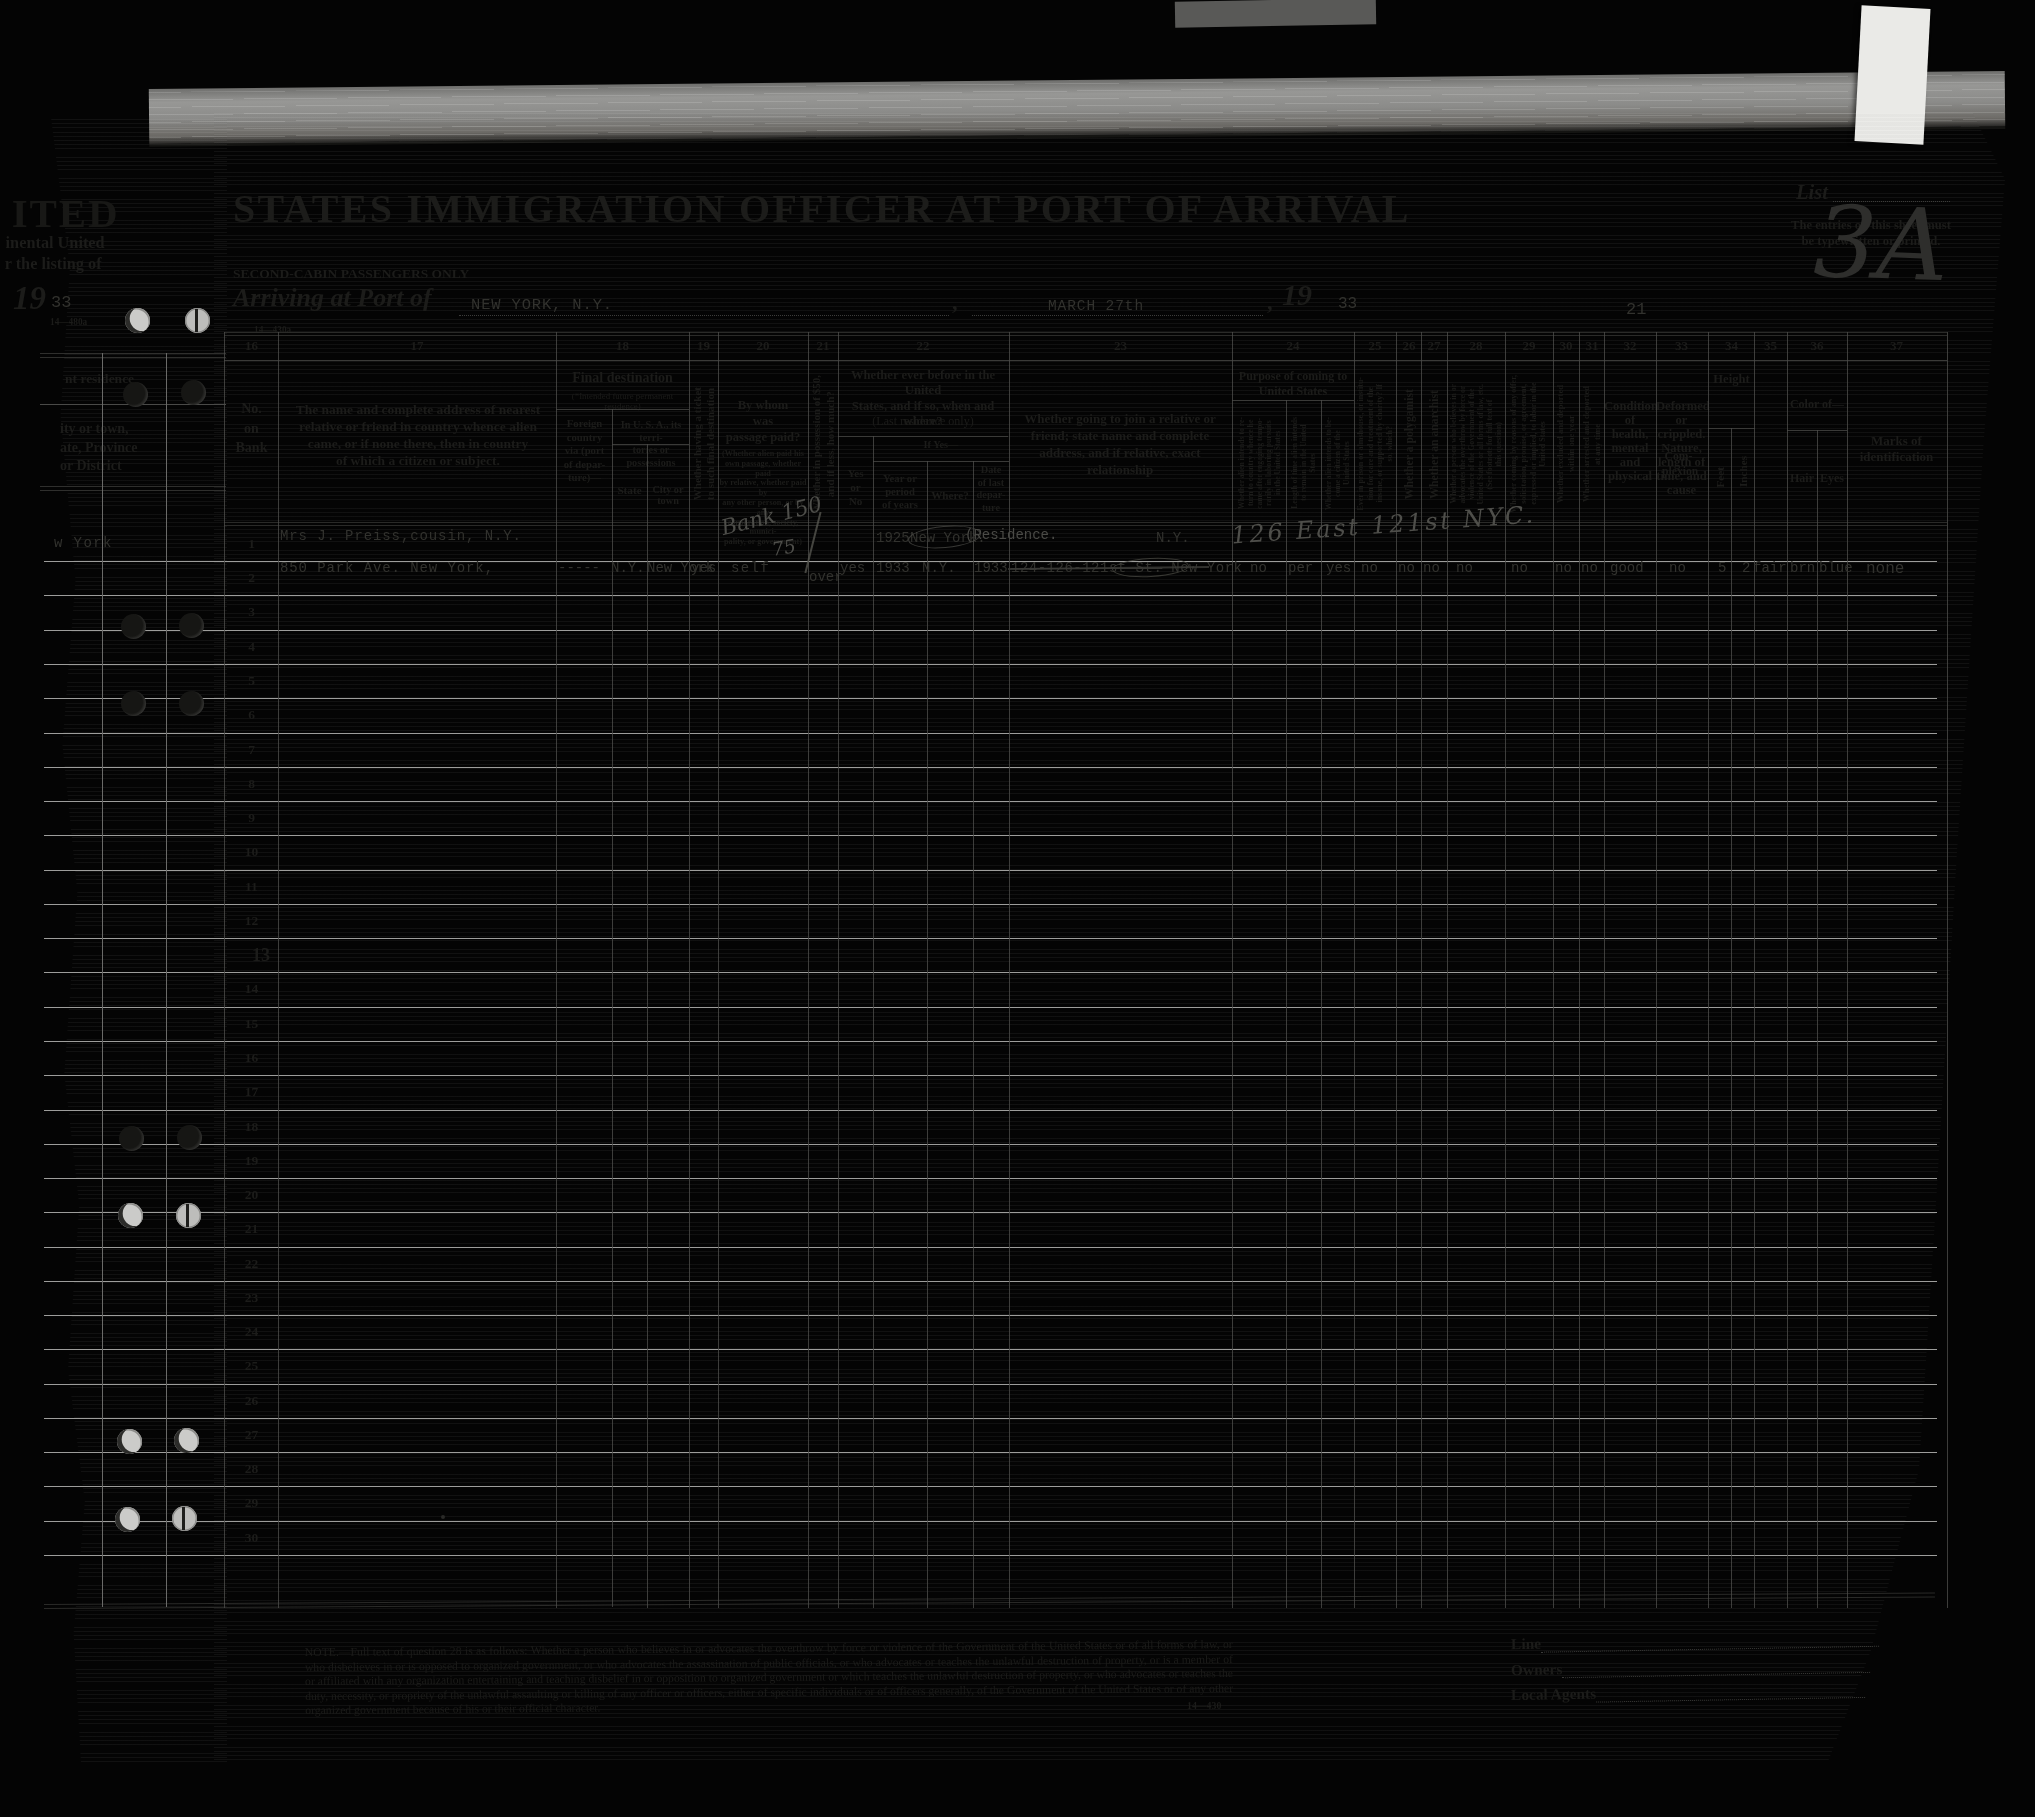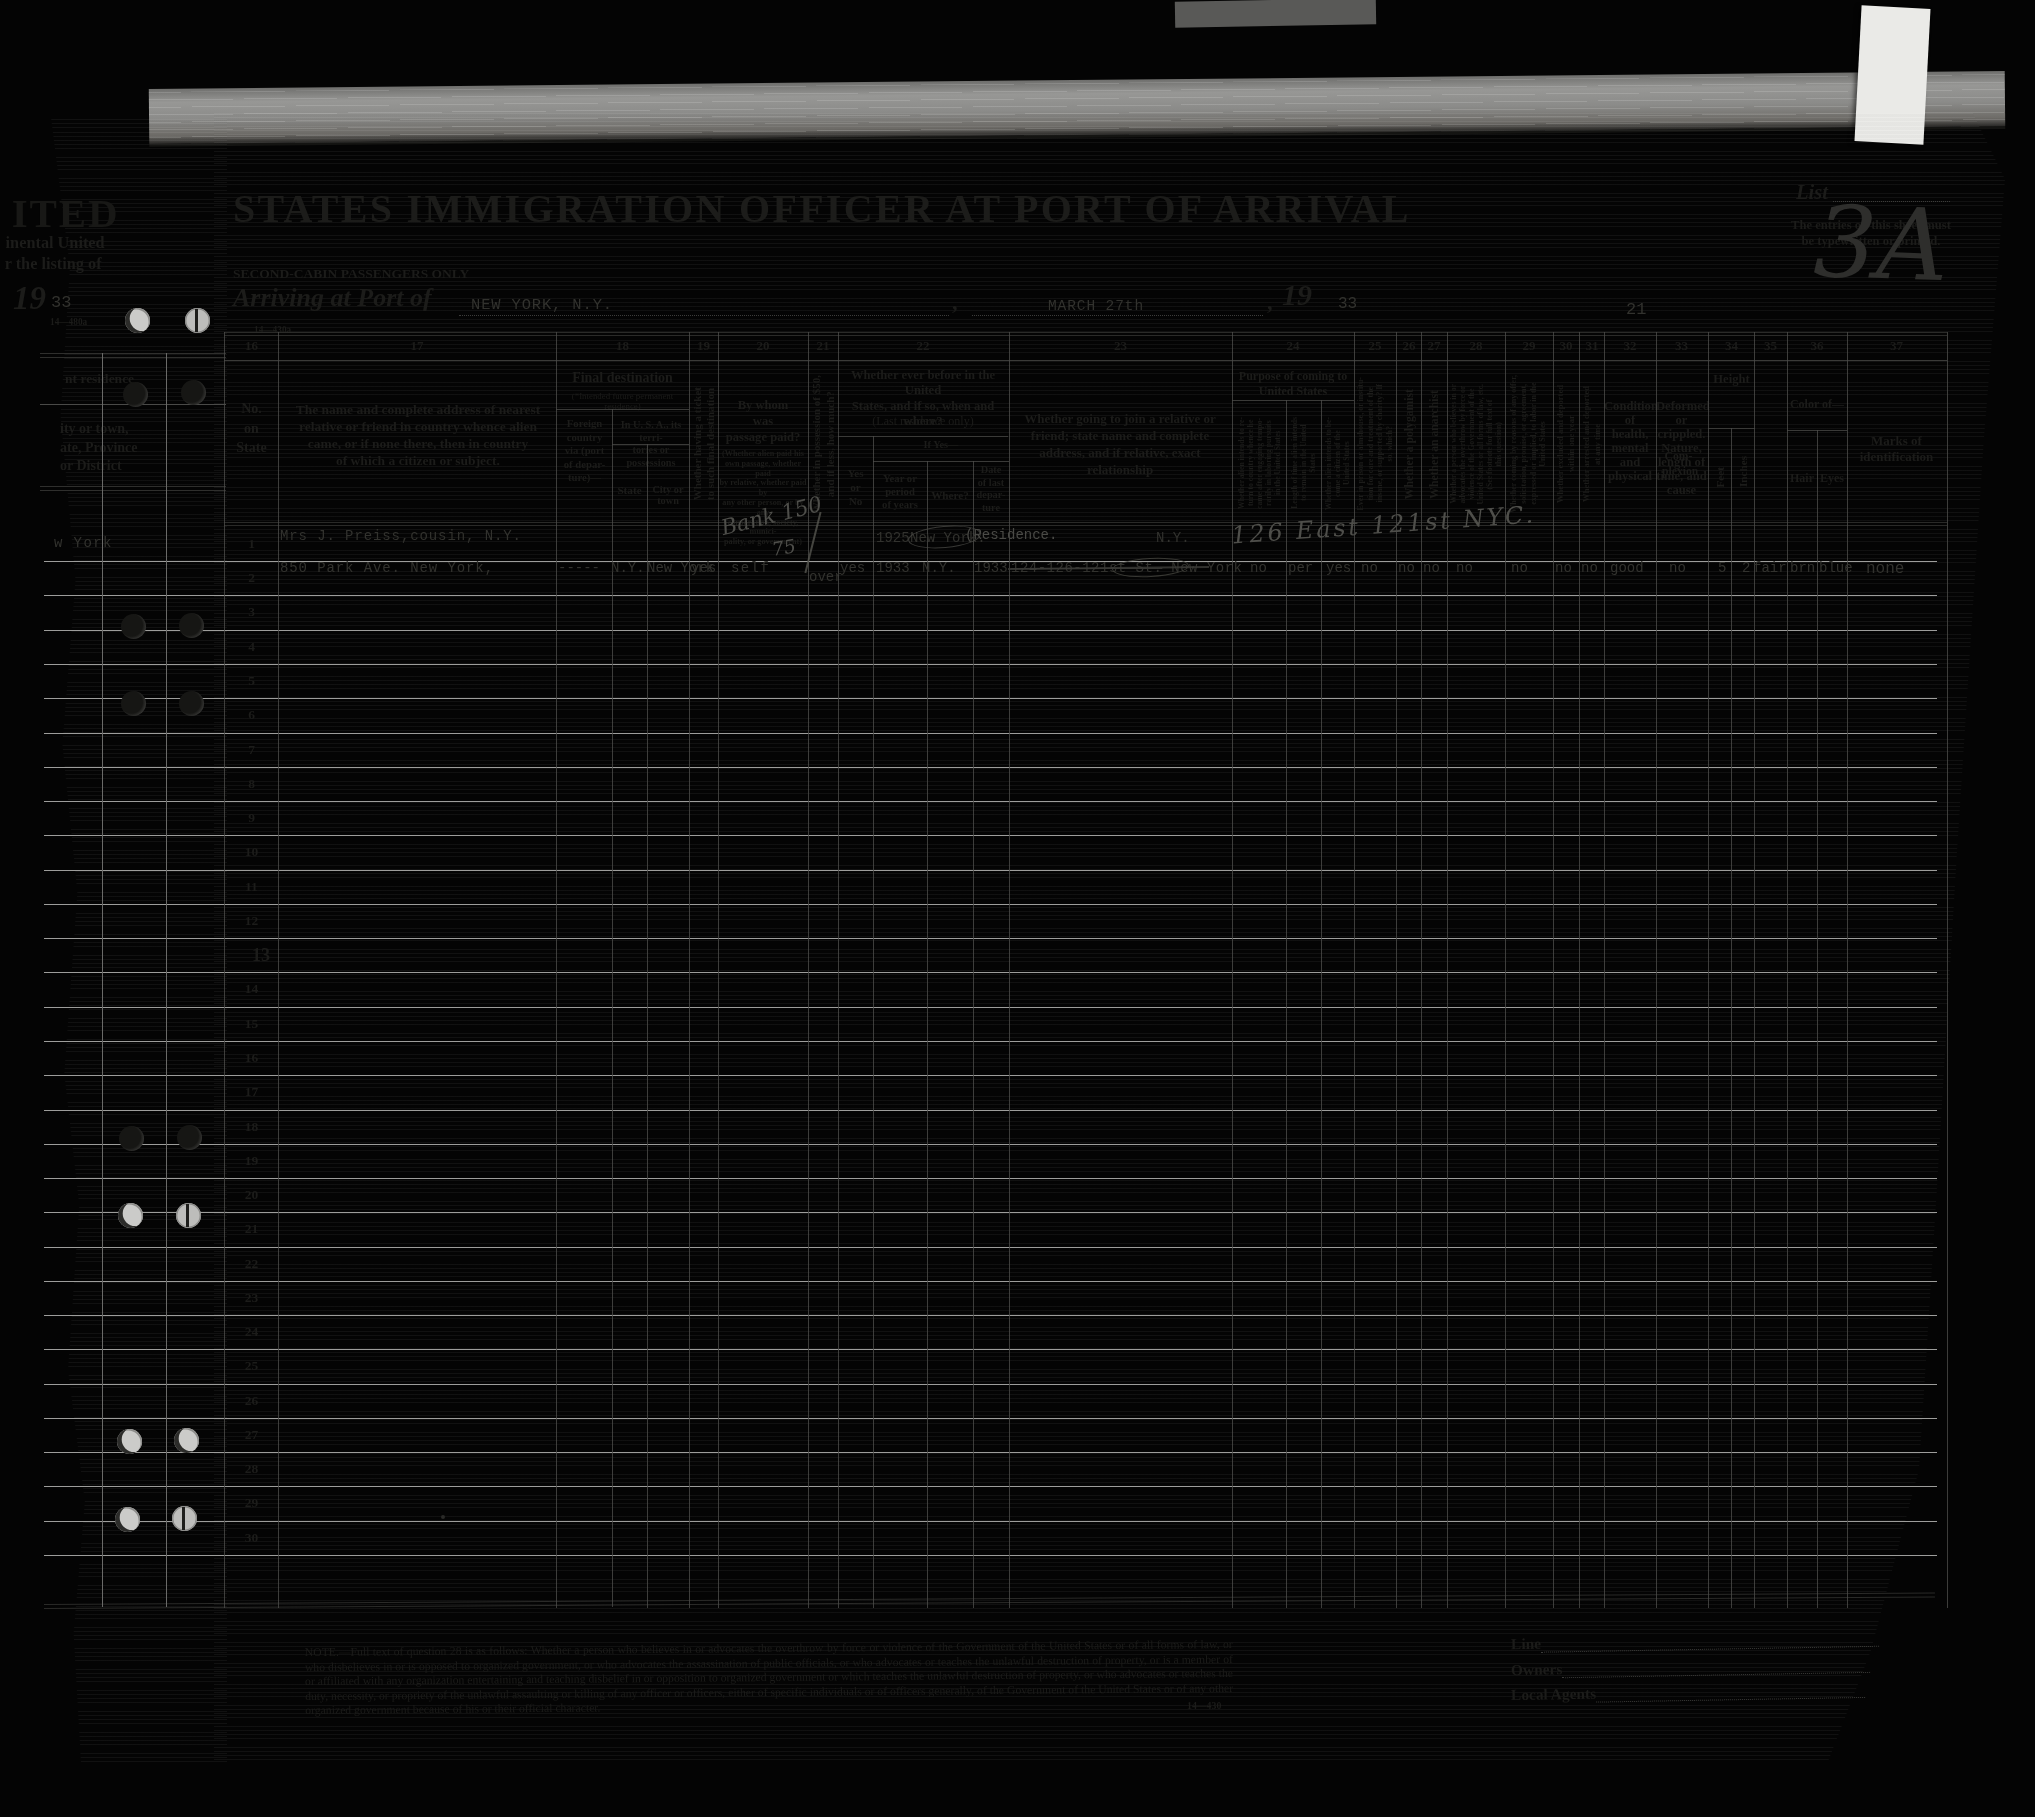--- a/index.html
+++ b/index.html
@@ -95,21 +95,21 @@
   <div class="ab sf b ctr" style="left:1579px;top:338px;width:26px;font-size:13px;">31</div>
   <div class="ab sf b ctr" style="left:1604px;top:338px;width:52px;font-size:13px;">32</div>
   <div class="ab sf b ctr" style="left:1656px;top:338px;width:51px;font-size:13px;">33</div>
   <div class="ab sf b ctr" style="left:1708px;top:338px;width:47px;font-size:13px;">34</div>
   <div class="ab sf b ctr" style="left:1754px;top:338px;width:33px;font-size:13px;">35</div>
   <div class="ab sf b ctr" style="left:1787px;top:338px;width:60px;font-size:13px;">36</div>
   <div class="ab sf b ctr" style="left:1847px;top:338px;width:99px;font-size:13px;">37</div>
 
   <div class="ab sf b pl ctr" style="left:224px;top:399px;width:55px;font-size:14px;line-height:19.6px;">No.
 on
-State</div>
+Bank</div>
   <div class="ab sf b pl ctr" style="left:283px;top:401px;width:270px;font-size:13.5px;line-height:17px;">The name and complete address of nearest
 relative or friend in country whence alien
 came, or if none there, then in country
 of which a citizen or subject.</div>
 
   <div class="ab sf b ctr" style="left:556px;top:370px;width:133px;font-size:14px;">Final destination</div>
   <div class="ab sf ctr" style="left:556px;top:391px;width:133px;font-size:8.9px;">(*Intended future permanent residence)</div>
   <div class="ab sf b pl ctr" style="left:558px;top:417px;width:53px;font-size:10.7px;line-height:13.5px;">Foreign
 country
 via (port

